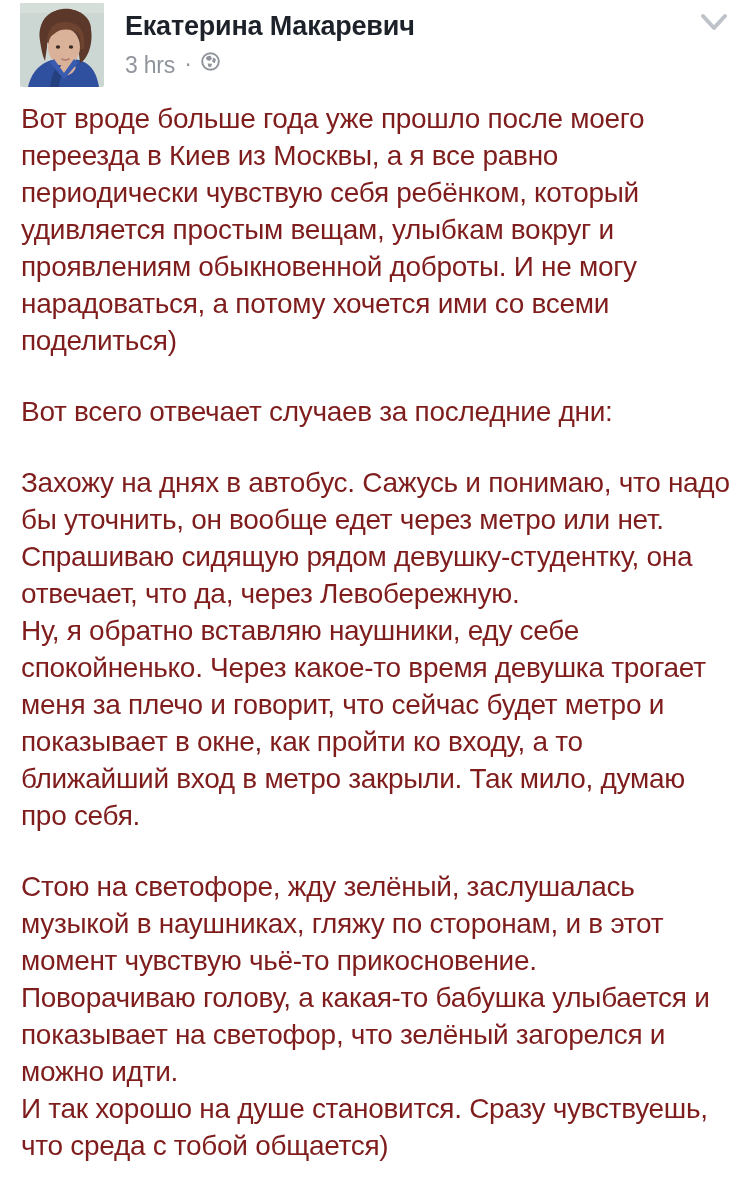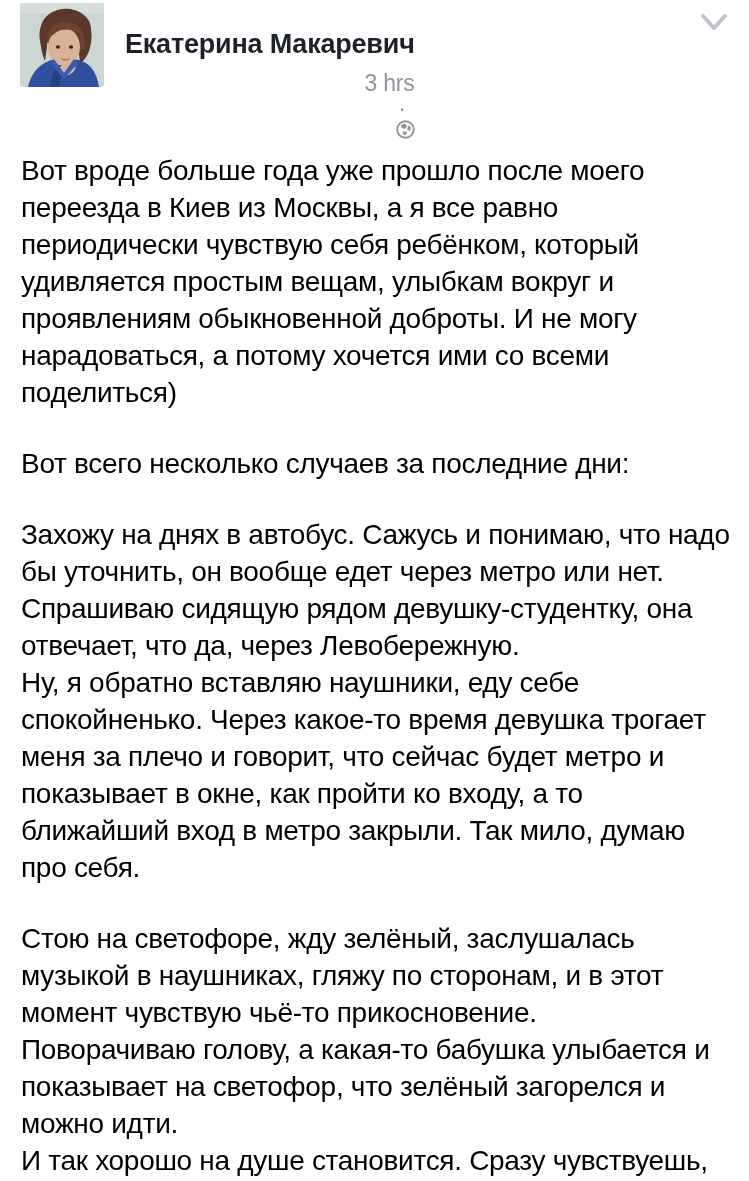--- a/index.html
+++ b/index.html
@@ -25,38 +25,36 @@
     height: 84px;
     flex: none;
     border-radius: 2px;
     overflow: hidden;
     display: block;
   }
   .header-text {
     margin-left: 21px;
     padding-top: 9px;
     min-width: 0;
-    margin-top: 18px;
   }
   .author-name {
     font-size: 27px;
     font-weight: bold;
     color: #1d2129;
     letter-spacing: -0.2px;
     line-height: 1.1;
     white-space: nowrap;
   }
   .meta-row {
     display: flex;
-    align-items: flex-end;
+    align-items: flex-start;
     margin-top: 10px;
     color: #90949c;
     font-size: 23px;
     letter-spacing: -0.2px;
-    flex-direction: column;
   }
   .meta-dot {
     margin: 0 9px;
     color: #90949c;
     font-size: 23px;
     line-height: 1;
   }
   .globe-wrap {
     display: inline-flex;
     align-items: center;
@@ -73,21 +71,21 @@
     cursor: pointer;
     display: flex;
     align-items: center;
     justify-content: center;
   }
   .body {
     padding: 0 19px 0 21px;
     margin-top: 13px;
     font-size: 28px;
     line-height: 37px;
-    color: #000000;
+    color: #7f1d1d;
     letter-spacing: -0.3px;
   }
   .body p {
     margin: 0 0 34px 0;
     white-space: pre-line;
   }
   .body p:last-child {
     margin-bottom: 0;
   }
 </style>
@@ -145,21 +143,21 @@
     <button class="menu-button">
       <svg width="32" height="22" viewBox="0 0 32 22">
         <polyline points="5,4 16,16 27,4" fill="none" stroke="#bec3c9" stroke-width="4" stroke-linecap="round" stroke-linejoin="round"></polyline>
       </svg>
     </button>
 
   </div>
 
   <div class="body">
     <p>Вот вроде больше года уже прошло после моего переезда в Киев из Москвы, а я все равно периодически чувствую себя ребёнком, который удивляется простым вещам, улыбкам вокруг и проявлениям обыкновенной доброты. И не могу нарадоваться, а потому хочется ими со всеми поделиться)</p>
-    <p>Вот всего несколько случаев за последние дни:</p>
+    <p>Вот всего отвечает случаев за последние дни:</p>
     <p>Захожу на днях в автобус. Сажусь и понимаю, что надо бы уточнить, он вообще едет через метро или нет. Спрашиваю сидящую рядом девушку-студентку, она отвечает, что да, через Левобережную.
 Ну, я обратно вставляю наушники, еду себе спокойненько. Через какое-то время девушка трогает меня за плечо и говорит, что сейчас будет метро и показывает в окне, как пройти ко входу, а то ближайший вход в метро закрыли. Так мило, думаю про себя.</p>
     <p>Стою на светофоре, жду зелёный, заслушалась музыкой в наушниках, гляжу по сторонам, и в этот момент чувствую чьё-то прикосновение.
 Поворачиваю голову, а какая-то бабушка улыбается и показывает на светофор, что зелёный загорелся и можно идти.
 И так хорошо на душе становится. Сразу чувствуешь, что среда с тобой общается)</p>
   </div>
 
 </div>
 
 </body></html>

